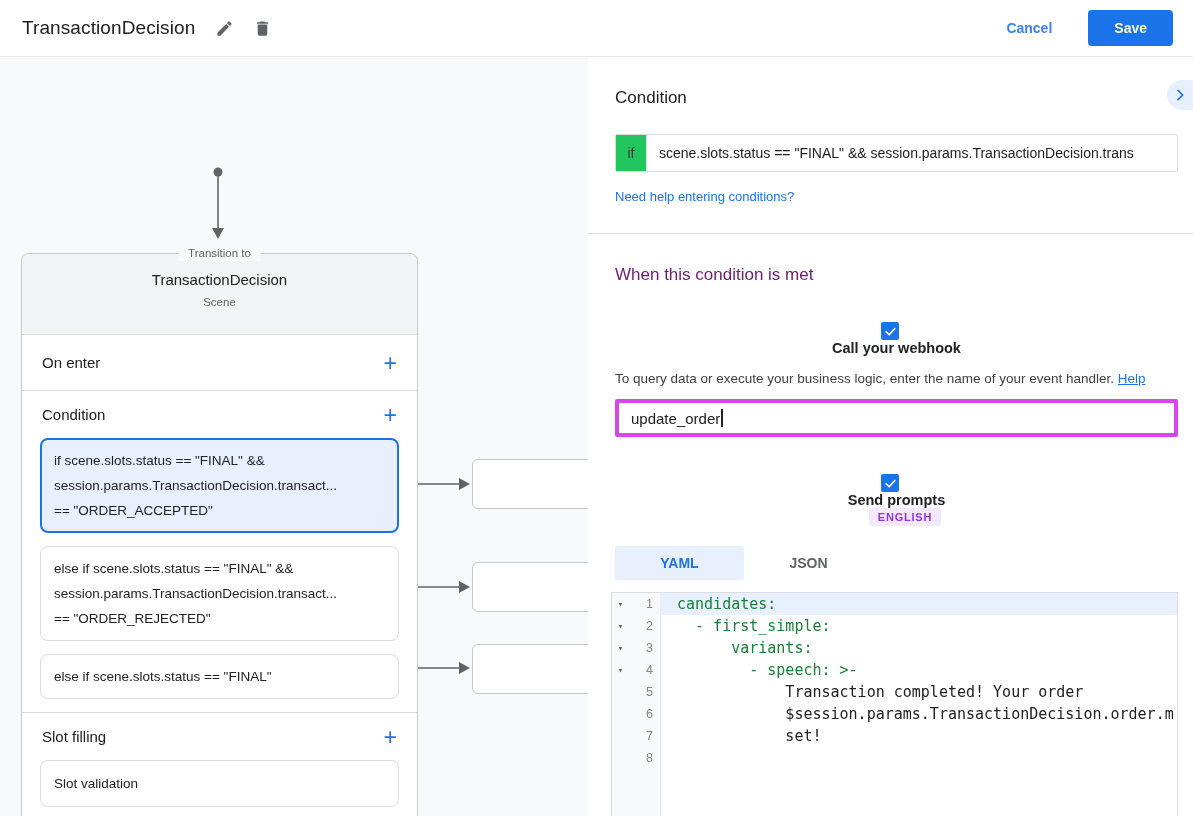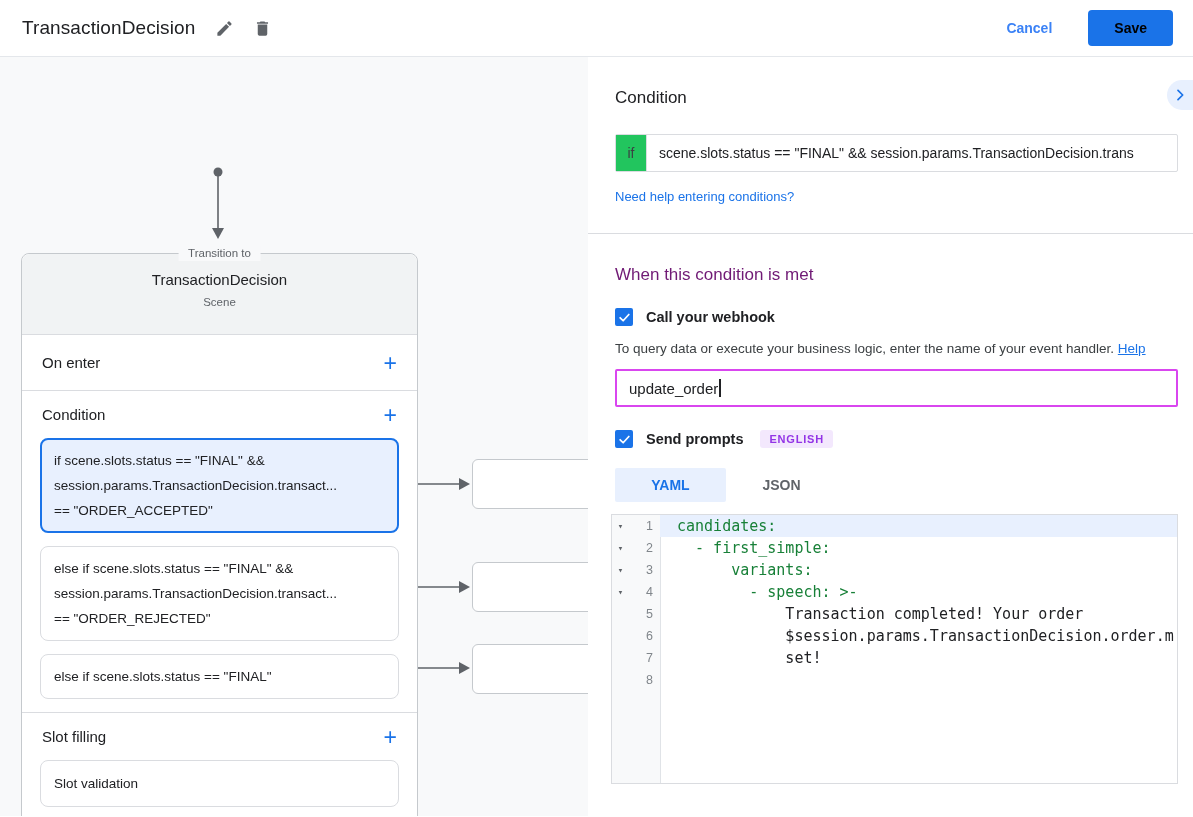--- a/index.html
+++ b/index.html
@@ -7,21 +7,21 @@
   body { font-family: "Liberation Sans", sans-serif; background: #fff; color: #202124; }
 
   
   .topbar { height: 57px; display: flex; align-items: center; padding: 0 20px 0 22px; background: #fff; border-bottom: 1px solid #e4e7eb; }
   .topbar-title { font-size: 19px; color: #202124; letter-spacing: .1px; }
   .topbar-icons { display: flex; align-items: center; margin-left: 18px; gap: 16px; }
   .icon-btn { width: 22px; height: 22px; display: flex; align-items: center; justify-content: center; cursor: pointer; }
   .icon-btn svg { fill: #5f6368; }
   .topbar-spacer { flex: 1; }
   .cancel-btn { color: #3b82f6; font-size: 14px; font-weight: bold; margin-right: 36px; cursor: pointer; }
-  .save-btn { background: #1a73e8; color: #000000; font-size: 14px; font-weight: bold; border: none; border-radius: 4px; height: 36px; padding: 0 26px; cursor: pointer; }
+  .save-btn { background: #1a73e8; color: #fef9c3; font-size: 14px; font-weight: bold; border: none; border-radius: 4px; height: 36px; padding: 0 26px; cursor: pointer; }
 
   
   .main { display: flex; height: 759px; }
   .canvas { width: 588px; flex: none; position: relative; background: #f8f9fa; overflow: hidden; }
   .panel { flex: 1; position: relative; background: #fff; padding: 0 15px 0 27px; overflow: hidden; }
 
   
   .legend { position: absolute; top: -8px; left: 50%; transform: translateX(-50%); background: #f8f9fa; padding: 0 10px; font-size: 11.5px; color: #5f6368; white-space: nowrap; line-height: 15px; }
   .from-box { position: absolute; left: 86px; top: 28px; width: 263px; height: 87px; background: #fff; border: 1px solid #c5c9cd; border-radius: 8px; }
   .from-box .nb-value { position: absolute; left: 0; right: 0; top: 50%; transform: translateY(-50%); text-align: center; font-size: 15px; color: #202124; }
@@ -47,32 +47,32 @@
 
   
   .panel-title { margin-top: 31px; font-size: 17px; font-weight: 400; color: #202124; }
   .collapse-btn { position: absolute; right: 0; top: 23px; width: 26px; height: 30px; background: #e8f0fe; border-radius: 16px 0 0 16px; display: flex; align-items: center; justify-content: center; cursor: pointer; }
   .if-row { display: flex; margin-top: 26px; height: 38px; border: 1px solid #dadce0; border-radius: 2px; background: #fff; }
   .if-cell { width: 31px; flex: none; background: #22c55e; border-right: 1px solid #dadce0; display: flex; align-items: center; justify-content: center; font-size: 14px; color: #3c4043; }
   .if-input { flex: 1; display: flex; align-items: center; padding: 0 12px; font-size: 14px; color: #202124; white-space: nowrap; overflow: hidden; }
   .help-link { display: inline-block; margin-top: 17px; font-size: 13px; color: #1a73e8; text-decoration: none; cursor: pointer; }
   .panel-divider { border-top: 1px solid #dadce0; margin: 28px -15px 0 -27px; }
   .when-title { margin-top: 31px; font-size: 17px; font-weight: 400; color: #701a75; }
-  .check-row { display: flex; align-items: center; margin-top: 23px; }
+  .check-row { display: flex; align-items: center; margin-top: 37px; flex-direction: column; }
   .checkbox { width: 18px; height: 18px; flex: none; border-radius: 2px; border: 2px solid #5f6368; margin-right: 13px; display: flex; align-items: center; justify-content: center; cursor: pointer; }
   .checkbox.checked { background: #1a73e8; border-color: #1a73e8; }
   .check-label { font-size: 14.5px; font-weight: bold; color: #202124; }
   .desc { margin-top: 13px; font-size: 13.5px; color: #3c4043; line-height: 19px; max-width: 563px; }
   .desc .link { color: #1a73e8; cursor: pointer; }
   .desc .link.underline { text-decoration: underline; }
-  .text-input { margin-top: 11px; height: 38px; border: 2px solid #d946ef; border-radius: 2px; display: flex; align-items: center; padding: 0 12px; font-size: 15px; color: #202124; background: #fff; }
+  .text-input { margin-top: 11px; height: 38px; border: 4px solid #d946ef; border-radius: 2px; display: flex; align-items: center; padding: 0 12px; font-size: 15px; color: #202124; background: #fff; }
   .caret { display: inline-block; width: 1.5px; height: 18px; background: #202124; margin-left: 1px; }
   .badge { margin-left: 17px; background: #f3e8fd; color: #9334e6; font-size: 11px; font-weight: bold; letter-spacing: .8px; padding: 3px 9px; border-radius: 3px; }
   .tabs { display: flex; margin-top: 20px; }
-  .tab { width: 111px; padding: 9px 12px; text-align: center; font-size: 14px; font-weight: bold; color: #5f6368; border-radius: 2px; cursor: pointer; }
+  .tab { width: 129px; padding: 9px 12px; text-align: center; font-size: 14px; font-weight: bold; color: #5f6368; border-radius: 2px; cursor: pointer; }
   .tab.active { background: #e8f0fe; color: #1a73e8; }
 
   .editor { margin-top: 12px; margin-left: -4px; height: 270px; border: 1px solid #dadce0; background: linear-gradient(90deg, #f8f9fa 48px, #ffffff 48px); position: relative; font-family: "DejaVu Sans Mono", monospace; font-size: 15px; overflow: hidden; }
   .editor::before { content: ""; position: absolute; left: 48px; top: 0; bottom: 0; width: 1px; background: #e0e3e7; }
   .code-line { display: flex; height: 22px; line-height: 22px; position: relative; }
   .gutter { width: 48px; flex: none; display: flex; align-items: center; }
   .fold { width: 17px; text-align: center; color: #5f6368; font-size: 9px; cursor: pointer; }
   .lnum { flex: 1; text-align: right; padding-right: 7px; color: #80868b; font-size: 12.5px; font-family: "Liberation Sans", sans-serif; }
   .code-body { flex: 1; padding-left: 17px; white-space: pre; overflow: hidden; color: #202124; }
   .code-line.active .code-body { background: #e8f0fe; }

